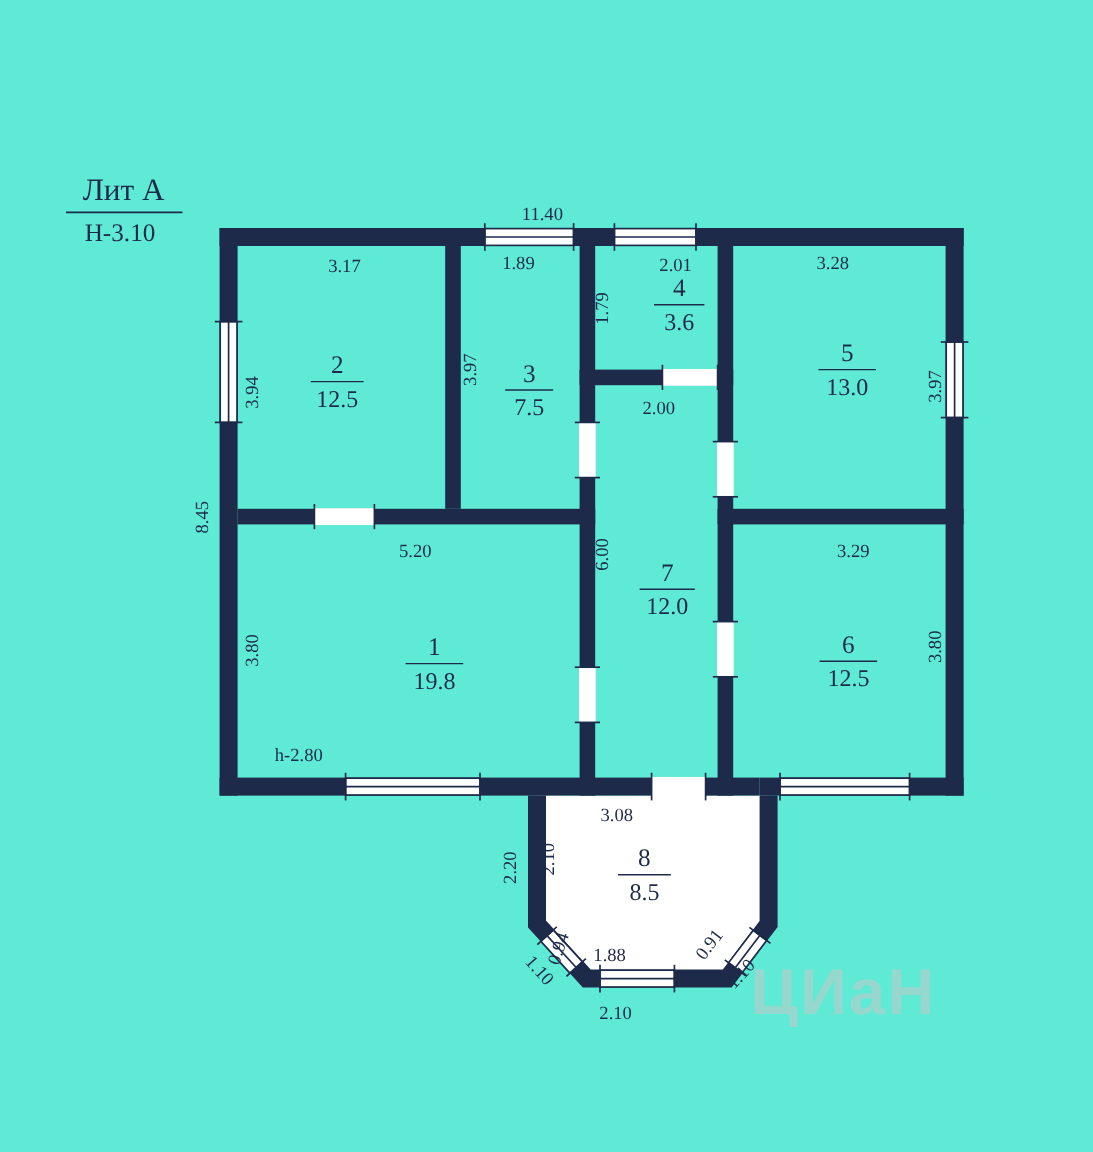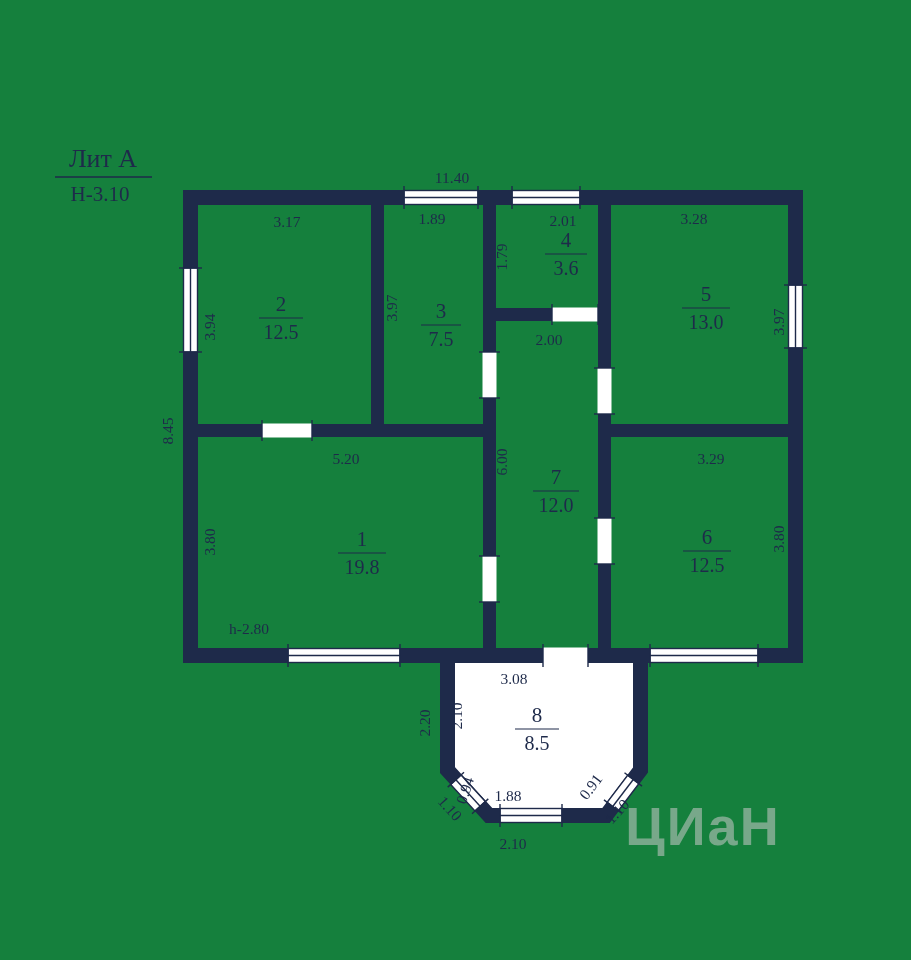--- a/index.html
+++ b/index.html
@@ -1,16 +1,16 @@
 <!DOCTYPE html>
 <html><head>
 <meta charset="utf-8">
 <style>
   html,body{margin:0;padding:0;background:#ffffff;}
-  .sheet{position:relative;width:911px;height:960px;background:#15803d;overflow:hidden;
+  .sheet{position:relative;width:911px;height:960px;background:#5eead4;overflow:hidden;
          font-family:"Liberation Serif",serif;}
   svg{position:absolute;left:0;top:0;}
   text{font-family:"Liberation Serif",serif;fill:#1e2a4a;text-anchor:middle;}
   .t-title{font-size:26px;}
   .t-sub{font-size:21px;}
   .t-num{font-size:21px;}
   .t-area{font-size:20px;}
   .t-dim{font-size:15.5px;}
   .frac{stroke:#1e2a4a;stroke-width:1.2;}
   .wm{font-family:"Liberation Sans",sans-serif;font-size:54px;font-weight:bold;

